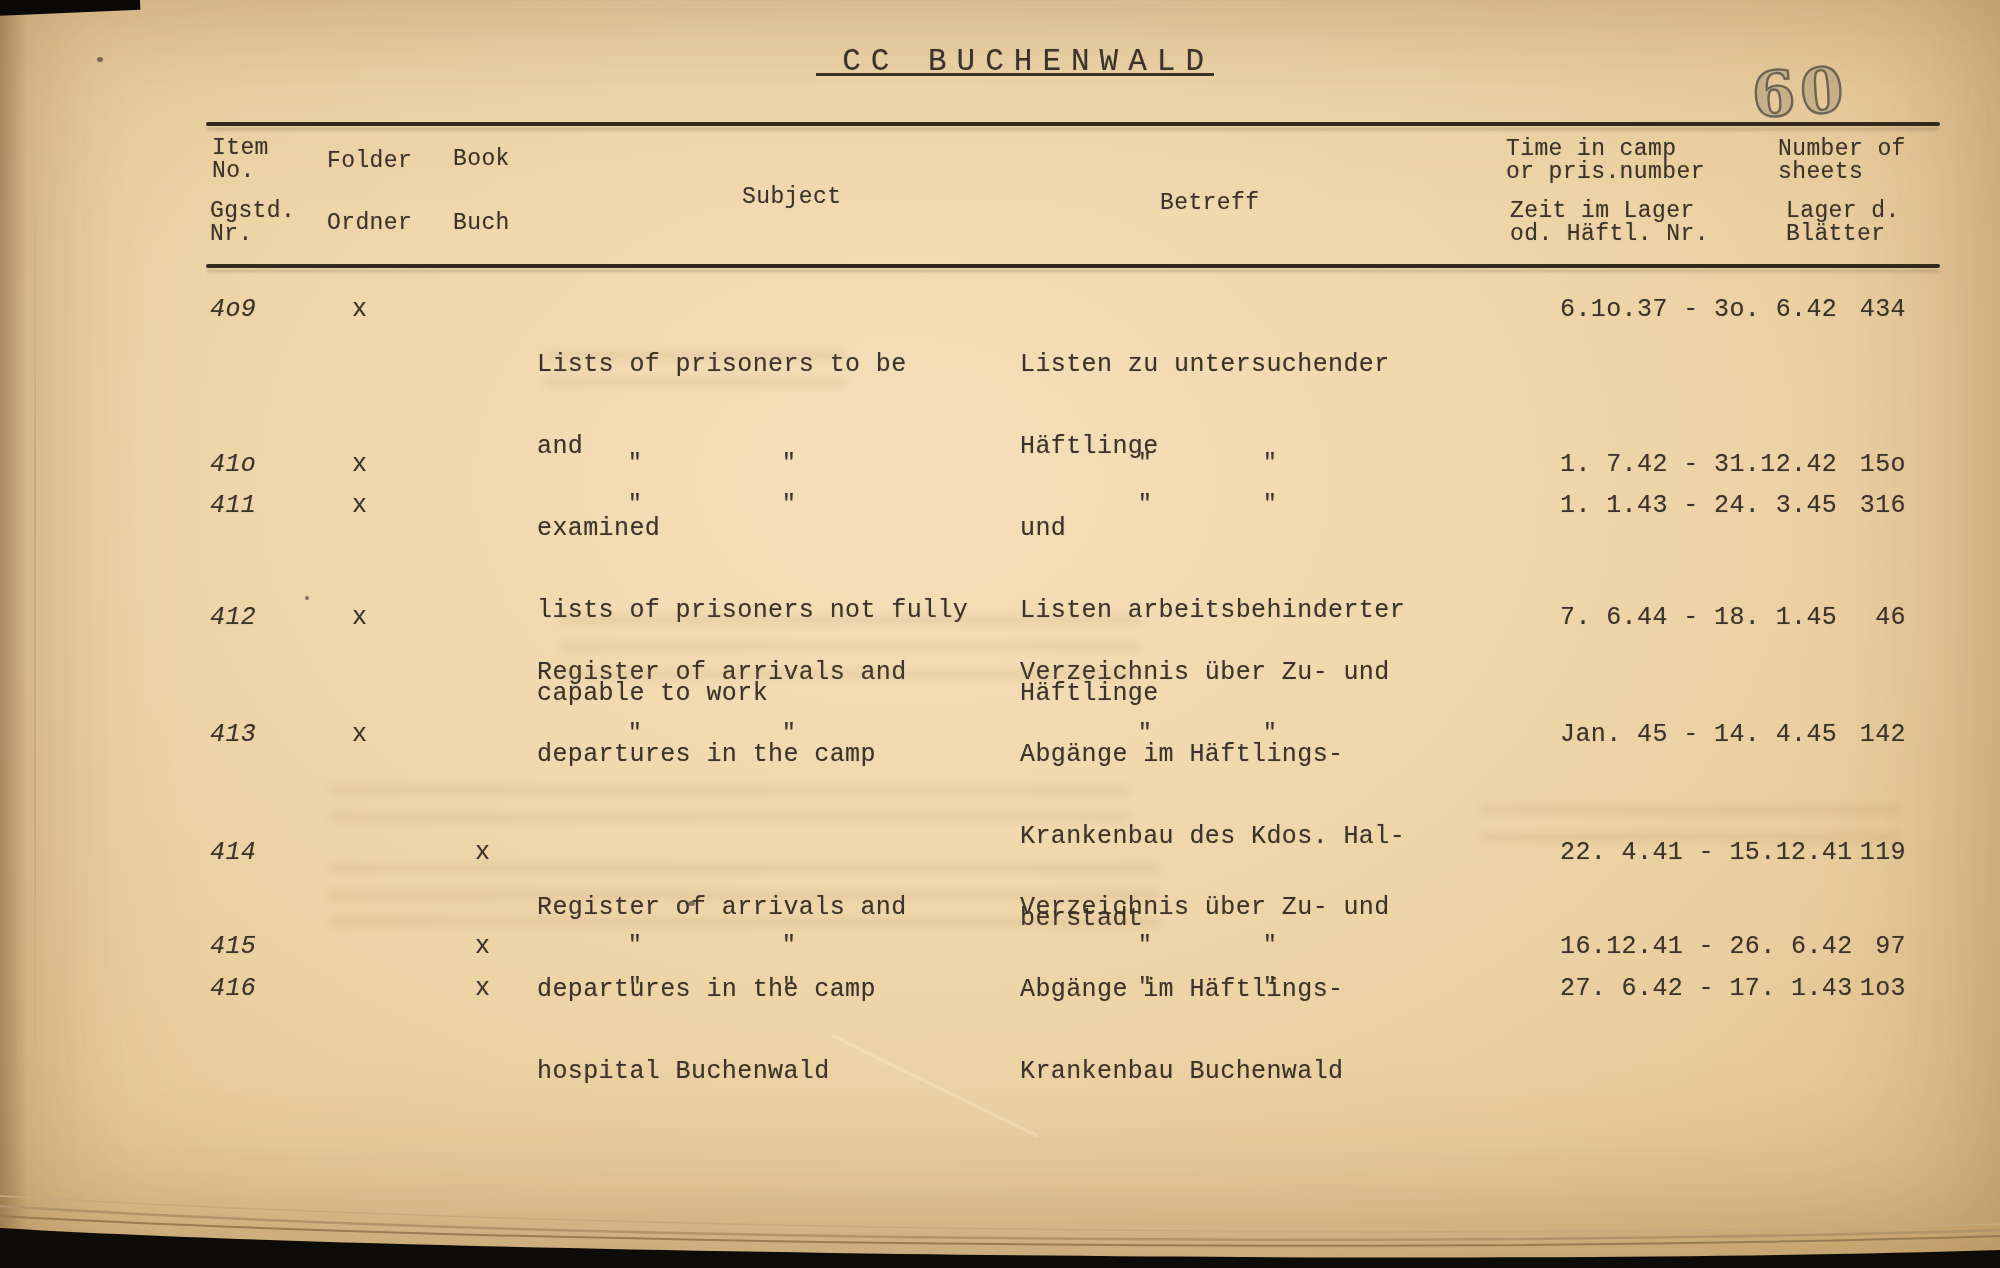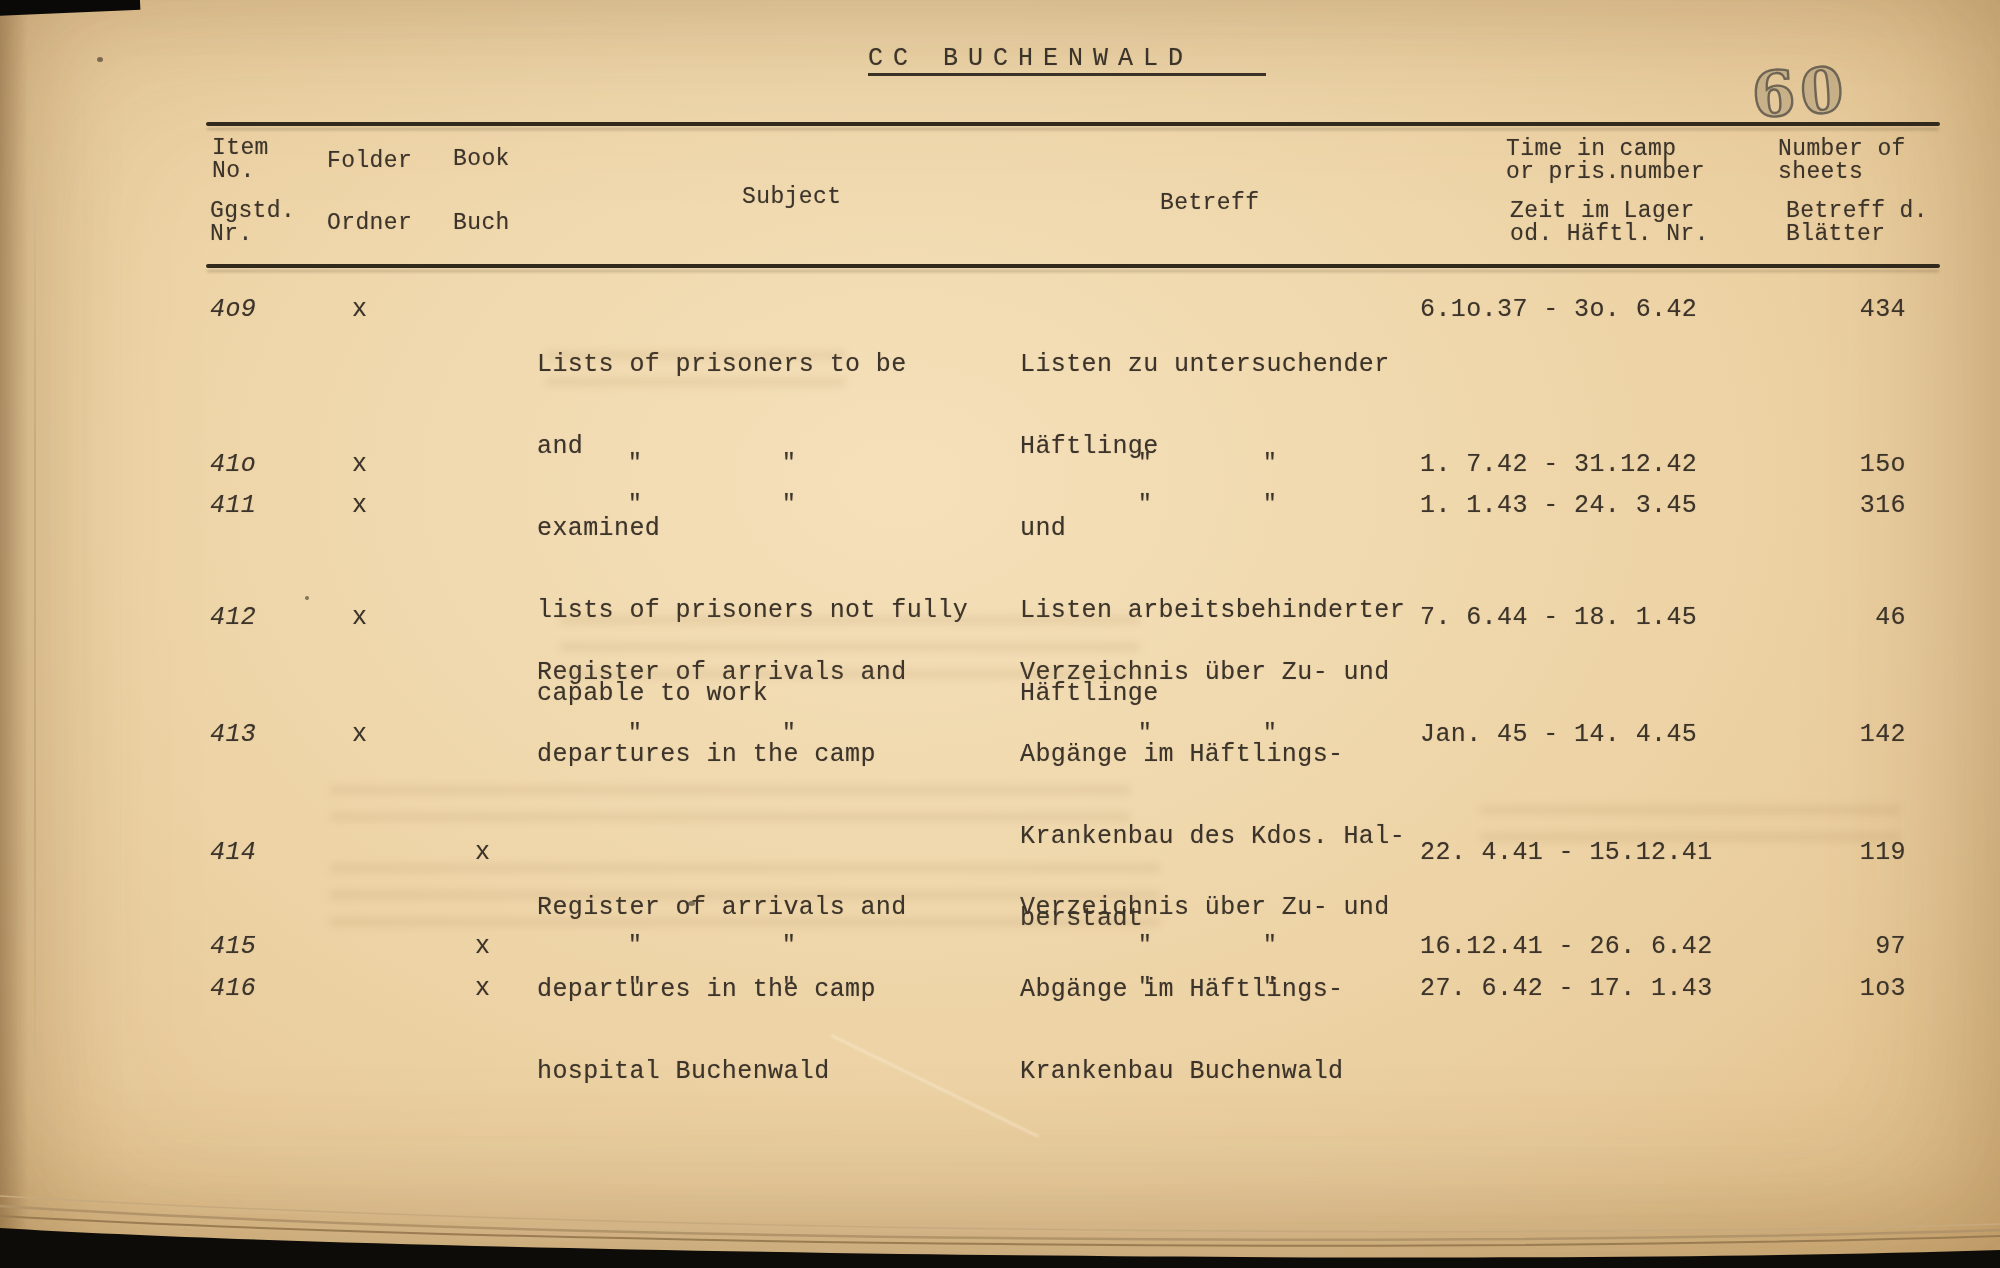--- a/index.html
+++ b/index.html
@@ -22,21 +22,21 @@
     background:linear-gradient(90deg, rgba(90,60,25,.32), rgba(90,60,25,0));}
   .page-crease{position:absolute;left:34px;top:180px;width:2px;height:900px;
     background:linear-gradient(180deg, rgba(140,100,55,0), rgba(140,100,55,.18) 30%, rgba(140,100,55,.18) 70%, rgba(140,100,55,0));}
   .corner-wedge{position:absolute;top:-7px;left:-10px;width:150px;height:20px;
     background:#0b0907;transform:rotate(-2.5deg);}
   .bottom-svg{position:absolute;left:0;bottom:0;width:2000px;height:90px;display:block;}
 
   
   .t,.h,.cell,.title-line{color:#3c342a;text-shadow:0 0 1px rgba(60,52,42,.35);letter-spacing:.4px;}
   .h{position:absolute;font-size:23px;line-height:23px;white-space:pre;}
-  .title-line{position:absolute;left:868px;width:398px;text-align:left;font-size:25px;
+  .title-line{position:absolute;left:816px;width:398px;text-align:right;font-size:31px;
     letter-spacing:10px;border-bottom:3px solid #3a3226;white-space:pre;}
   .tl1{top:44px;height:29px;}
   .tl2{top:76px;height:27px;font-weight:bold;text-shadow:.7px 0 #332c22;}
 
   .stamp{
     position:absolute;left:1752px;top:56px;
     font-family:"DejaVu Serif","Liberation Serif",serif;
     font-size:62px;font-weight:bold;letter-spacing:5px;
     color:rgba(96,90,78,.22);
     -webkit-text-stroke:2.4px rgba(92,86,74,.85);
@@ -48,21 +48,21 @@
   .rule-top{top:122px;}
   .rule-header{top:264px;}
 
   .row{position:absolute;left:0;width:2000px;font-size:25px;line-height:27.4px;white-space:pre;}
   .cell{position:absolute;top:0;}
   .c-item{left:210px;font-style:italic;}
   .c-folder{left:352px;}
   .c-book{left:475px;}
   .c-subject{left:537px;}
   .c-betreff{left:1020px;}
-  .c-time{left:1420px;}
+  .c-time{left:1560px;}
   .c-sheets{left:1806px;width:100px;text-align:right;}
   .d1{left:628px;font-size:23px;}
   .d2{left:782px;font-size:23px;}
   .d3{left:1138px;font-size:23px;}
   .d4{left:1263px;font-size:23px;}
 
   
   .smudge{position:absolute;filter:blur(4px);opacity:.15;pointer-events:none;
     background:repeating-linear-gradient(180deg, rgba(140,105,60,0) 0 6px, rgba(140,105,60,.85) 6px 14px, rgba(140,105,60,0) 14px 27px);}
   .speck{position:absolute;background:rgba(55,46,36,.6);border-radius:50%;filter:blur(.4px);}
@@ -93,21 +93,21 @@
   <div class="h" style="left:453px;top:148px">Book</div>
   <div class="h" style="left:453px;top:212px">Buch</div>
   <div class="h" style="left:742px;top:186px">Subject</div>
   <div class="h" style="left:1160px;top:192px">Betreff</div>
   <div class="h" style="left:1506px;top:138px">Time in camp</div>
   <div class="h" style="left:1506px;top:161px">or pris.number</div>
   <div class="h" style="left:1510px;top:200px">Zeit im Lager</div>
   <div class="h" style="left:1510px;top:223px">od. Häftl. Nr.</div>
   <div class="h" style="left:1778px;top:138px">Number of</div>
   <div class="h" style="left:1778px;top:161px">sheets</div>
-  <div class="h" style="left:1786px;top:200px">Betreff d.</div>
+  <div class="h" style="left:1786px;top:200px">Lager d.</div>
   <div class="h" style="left:1786px;top:223px">Blätter</div>
 
   <div class="row" style="top:296px">
     <span class="cell c-item">4o9</span>
     <span class="cell c-folder">x</span>
     <span class="cell c-book"></span>
     <div class="cell c-subject">
       <div>Lists of prisoners to be</div>
       <div>and</div>
       <div>examined</div>

